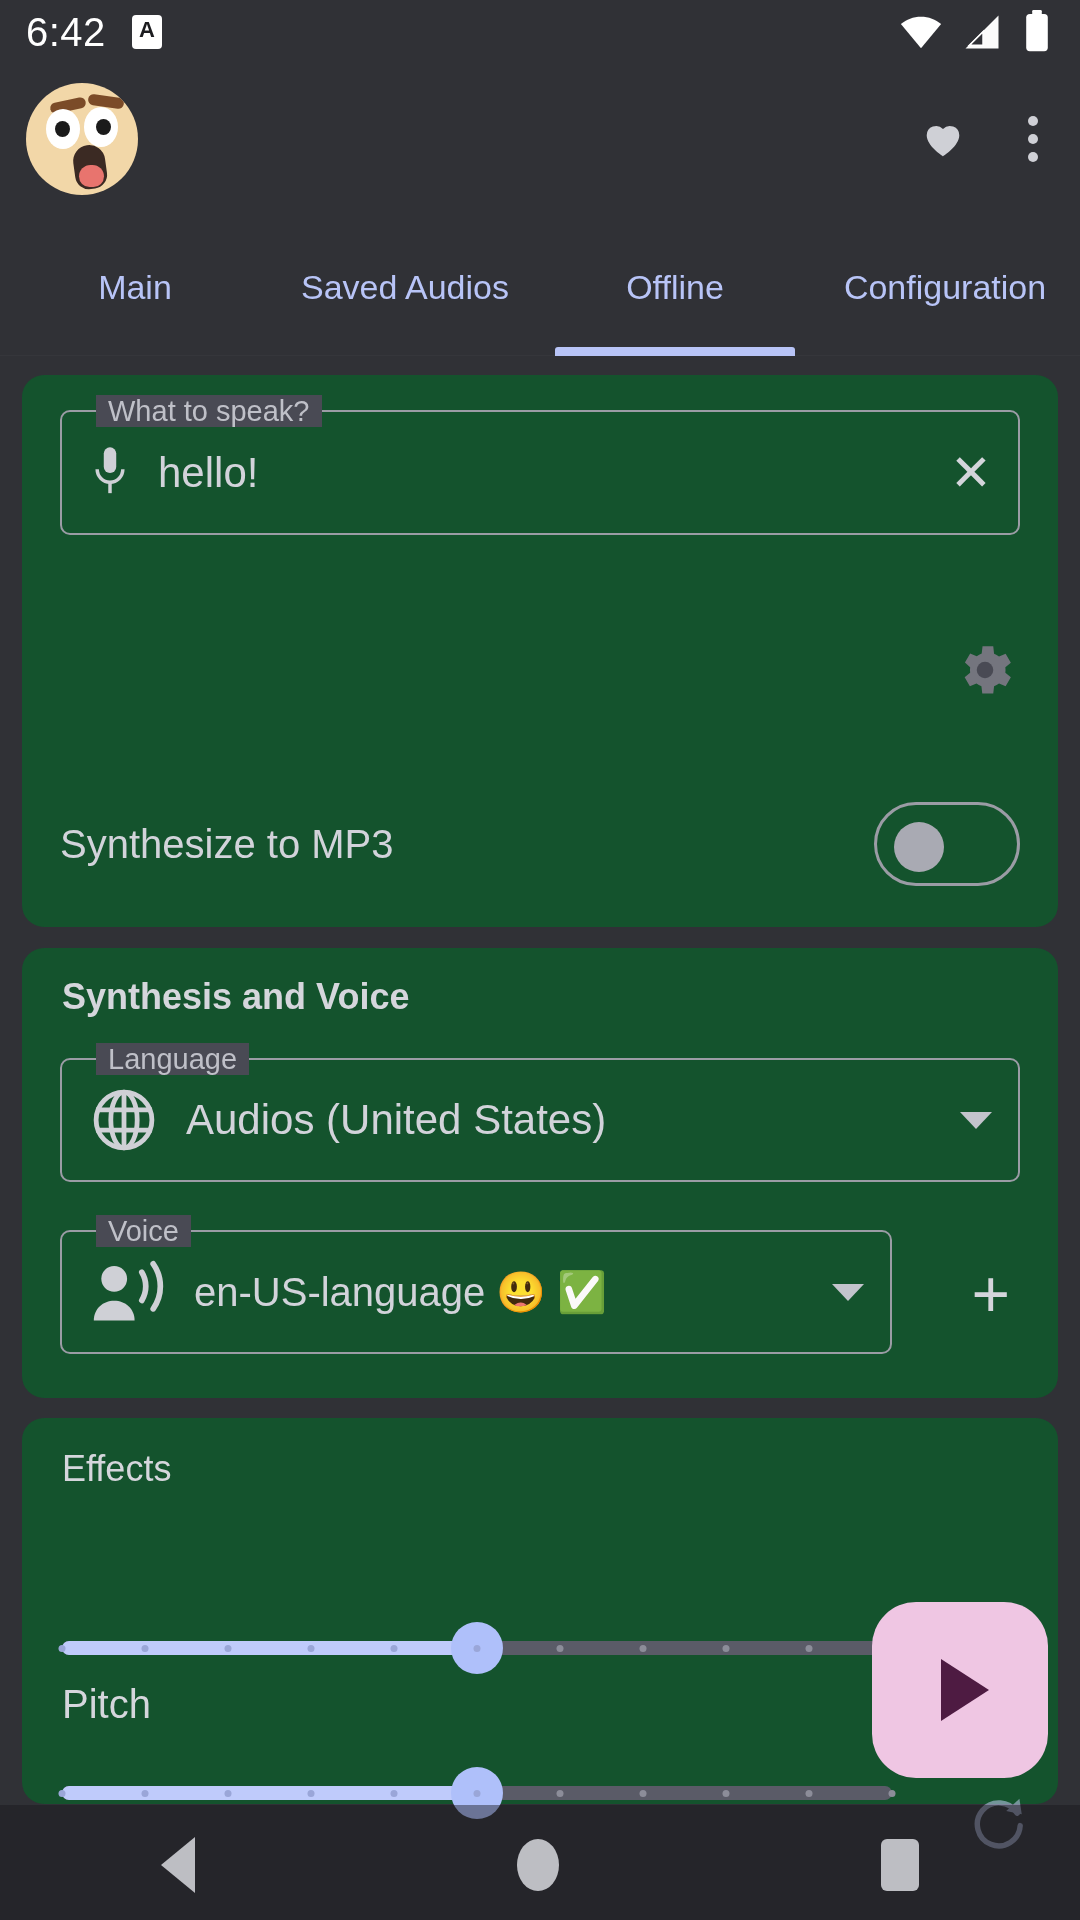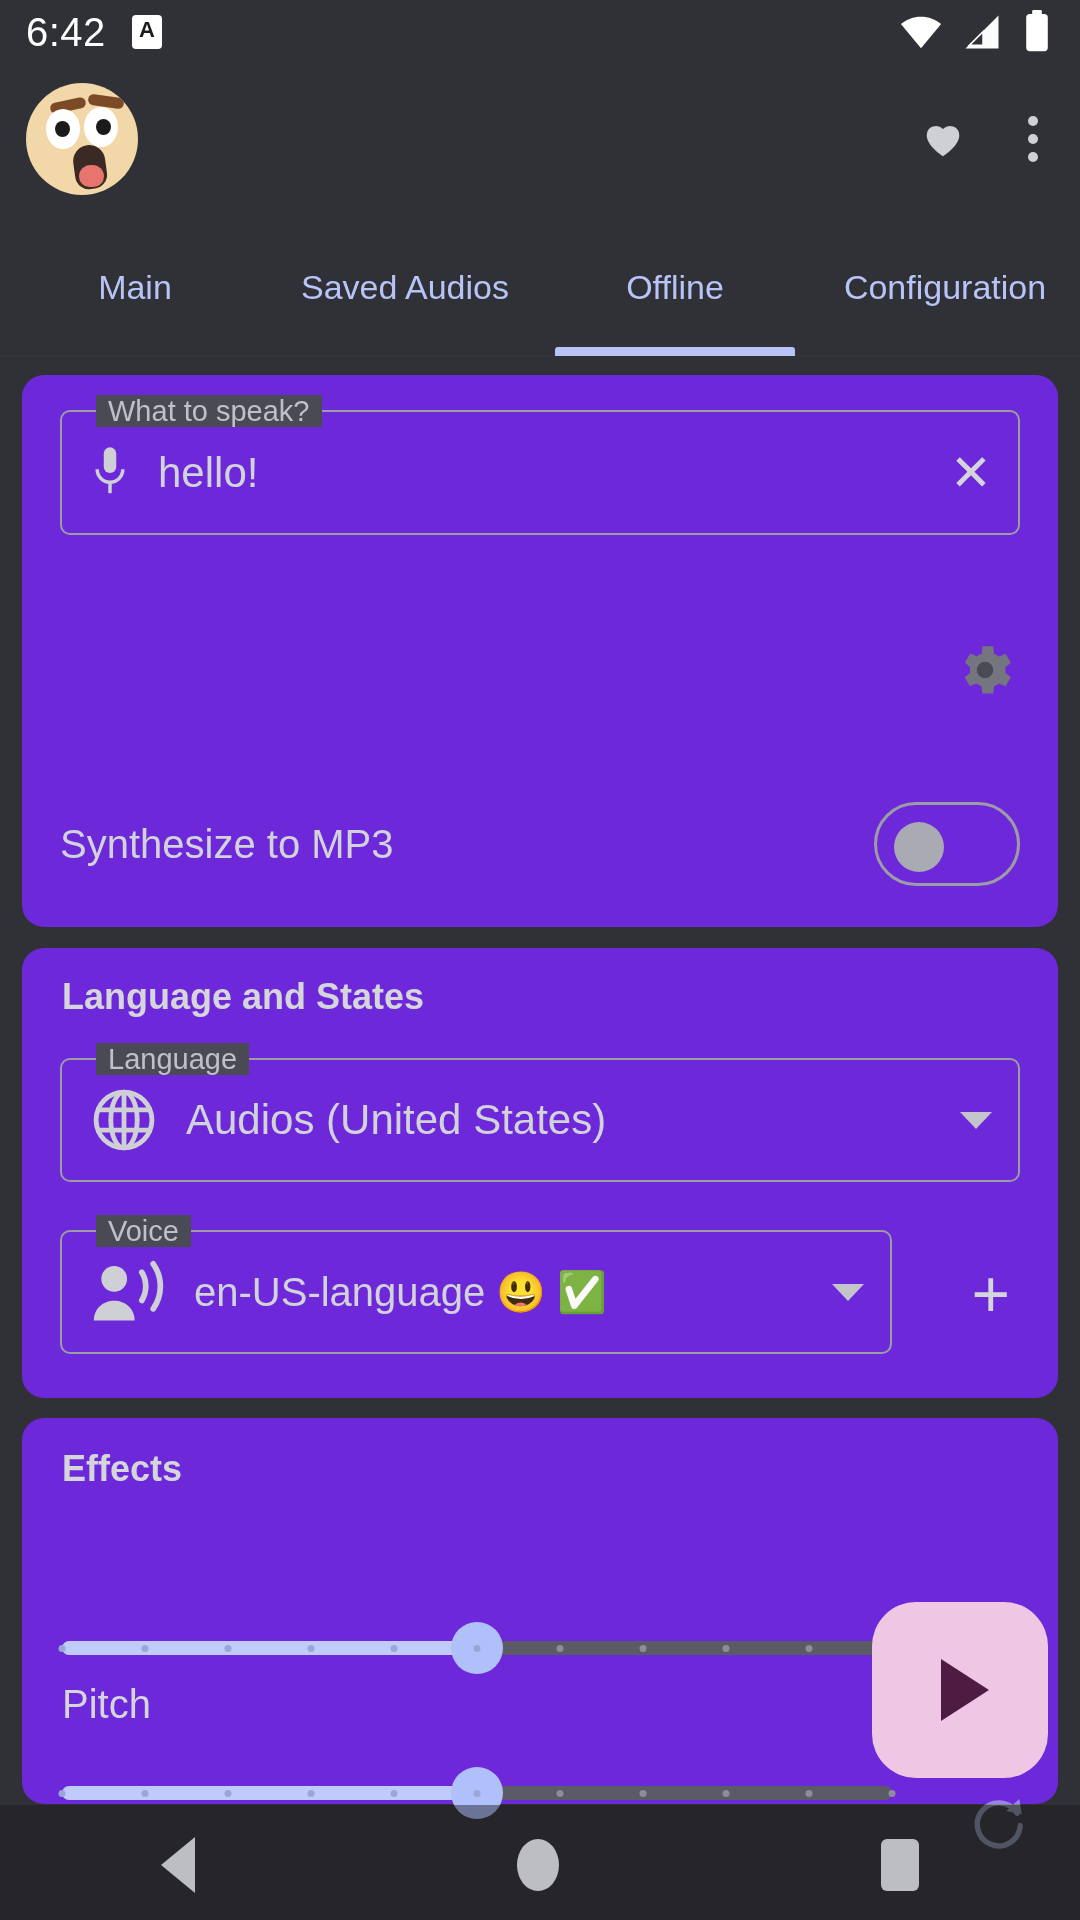--- a/index.html
+++ b/index.html
@@ -63,21 +63,21 @@
     padding-top: 30px; position: relative; height: 118px;
   }
   .tab.active .tab-underline {
     position: absolute; bottom: 0; left: 50%; transform: translateX(-50%);
     width: 240px; height: 9px; background: #B8C4F7; border-radius: 3px 3px 0 0;
   }
 
   
   .card {
     position: absolute; left: 22px; width: 1036px;
-    background: #6d28d9; border-radius: 22px;
+    background: #14532d; border-radius: 22px;
   }
   #card-speak   { top: 375px;  height: 552px; }
   #card-langv   { top: 948px;  height: 450px; }
   #card-effects { top: 1418px; height: 386px; }
 
   
   .outlined { position: relative; border: 2px solid #9B9CA5; border-radius: 10px; }
   .outlined > .legend {
     position: absolute; top: -17px; left: 34px; padding: 0 12px;
     background: #494A54; color: #BFC0C8; font-size: 29px; line-height: 32px;
@@ -118,21 +118,21 @@
   
   .sec-title { position:absolute; left: 40px; top: 28px; color:#D5D6DC; font-size: 36px; font-weight: bold; }
   #lang-field { position:absolute; left: 38px; top: 110px; width: 960px; height: 124px; }
   .globe { width: 72px; height: 72px; flex: 0 0 auto; }
   #voice-field { position:absolute; left: 38px; top: 282px; width: 832px; height: 124px; }
   .voiceicon { width: 80px; height: 72px; flex: 0 0 auto; }
   #plus { position:absolute; right: 48px; top: 326px; color:#D4D5DB; font-size: 66px; line-height: 40px; font-weight: 300; }
 
   
   .eff-label { position:absolute; left: 40px; color:#D5D6DC; font-size: 40px; }
-  #eff-title { top: 30px; font-weight: bold; font-size: 36px; }
+  #eff-title { top: 30px; font-weight: normal; font-size: 36px; }
   #speed-label { top: 118px; }
   #pitch-label { top: 264px; }
 
   .slider { position:absolute; left: 40px; width: 830px; height: 14px; }
   .slider .track { position:absolute; left:0; top:0; width:100%; height:14px;
                    background:#5A5B67; border-radius: 7px; }
   .slider .fill  { position:absolute; left:0; top:0; height:14px; background:#BFCBFB; border-radius: 7px; }
   .slider .tick  { position:absolute; top:4px; width:7px; height:7px; border-radius:50%;
                    background:#8C8D99; transform: translateX(-50%); }
   .slider .tick.on { background:#9AA6D8; }
@@ -248,21 +248,21 @@
 
     <div class="switch-row">
       <span class="switch-label">Synthesize to MP3</span>
       <span class="switch">
           <span class="knob"></span>
         </span>
     </div>
   </div>
 
   <div class="card" id="card-langv">
-    <span class="sec-title">Language and States</span>
+    <span class="sec-title">Synthesis and Voice</span>
 
     <div class="outlined" id="lang-field">
       <span class="legend">Language</span>
       <div class="field-row">
         <svg class="globe" viewBox="0 0 24 24">
           <g fill="none" stroke="#CFD0D6" stroke-width="1.6">
             <circle cx="12" cy="12" r="9.3"></circle>
             <ellipse cx="12" cy="12" rx="4.4" ry="9.3"></ellipse>
             <line x1="2.7" y1="8.6" x2="21.3" y2="8.6"></line>
             <line x1="2.7" y1="15.4" x2="21.3" y2="15.4"></line>

